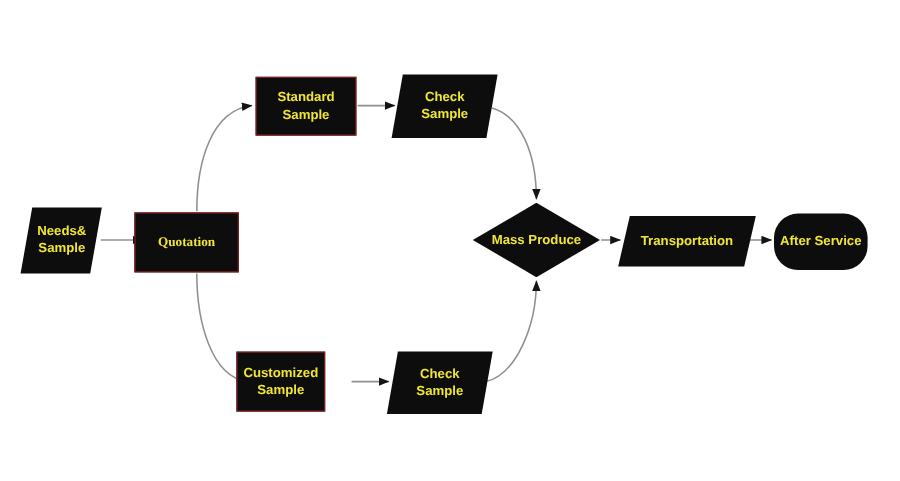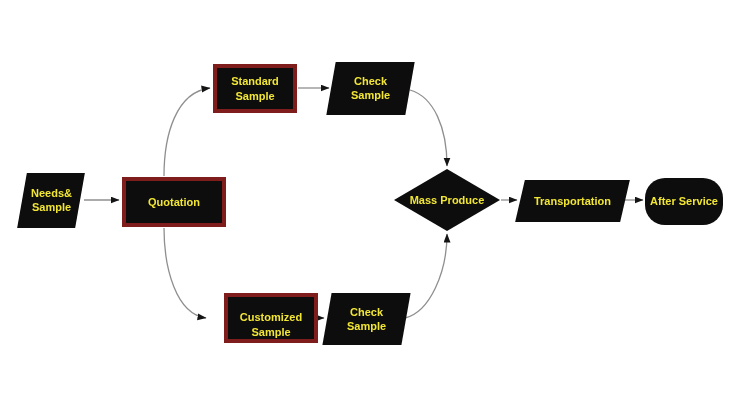--- a/index.html
+++ b/index.html
@@ -29,21 +29,21 @@
   .diamond{
     background:transparent;
   }
   .diamond .dshape{
     position:absolute;left:0;top:0;width:100%;height:100%;
     background:#0d0d0d;
     clip-path:polygon(50% 0, 100% 50%, 50% 100%, 0 50%);
   }
   .diamond .label{position:relative;z-index:1;}
   .stadium{border-radius:20px;justify-content:center;}
-  .rect{border:4px solid #7f1d1d;}
+  .rect{border:1px solid #7f1d1d;}
 </style>
 </head>
 <body>
 
 <div id="canvas">
 
   <svg id="edges" viewBox="0 0 750 401">
     <defs>
       <marker id="arrow" markerWidth="10" markerHeight="8" refX="8.5" refY="3.5" orient="auto" markerUnits="userSpaceOnUse">
         <path d="M0,0 L9,3.5 L0,7 Z" fill="#141414"></path>
@@ -58,35 +58,35 @@
     <path class="edge" d="M 405 318 C 430 312, 447 272, 447 234" marker-end="url(#arrow)"></path>
     <path class="edge" d="M 501 200 L 517 200" marker-end="url(#arrow)"></path>
     <path class="edge" d="M 625 200 L 643 200" marker-end="url(#arrow)"></path>
   </svg>
 
   <div class="node para" style="left:22px;top:173px;width:58px;height:55px;">
     <span class="label">Needs&amp;
 Sample</span>
   </div>
 
-  <div class="node rect" style="left:122px;top:177px;width:104px;height:50px;">
+  <div class="node rect" style="left:112px;top:177px;width:87px;height:50px;font-family:Liberation Serif, serif;">
     <span class="label">Quotation</span>
   </div>
 
   <div class="node rect" style="left:213px;top:64px;width:84px;height:49px;">
     <span class="label">Standard
 Sample</span>
   </div>
 
   <div class="node para" style="left:331px;top:62px;width:79px;height:53px;">
     <span class="label">Check
 Sample</span>
   </div>
 
-  <div class="node rect" style="left:224px;top:293px;width:94px;height:50px;align-items:flex-end;">
+  <div class="node rect" style="left:197px;top:293px;width:74px;height:50px;">
     <span class="label">Customized
 Sample</span>
   </div>
 
   <div class="node para" style="left:327px;top:293px;width:79px;height:52px;">
     <span class="label">Check
 Sample</span>
   </div>
 
   <div class="node diamond" style="left:394px;top:169px;width:106px;height:62px;text-align:right;">

